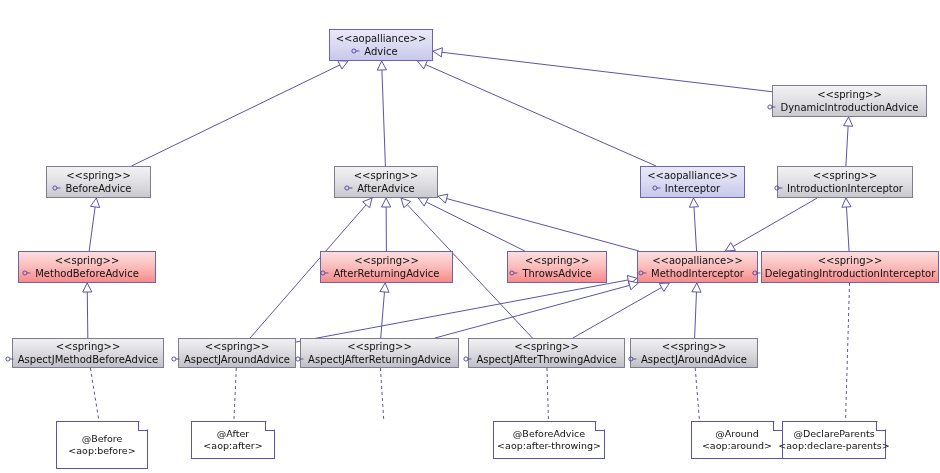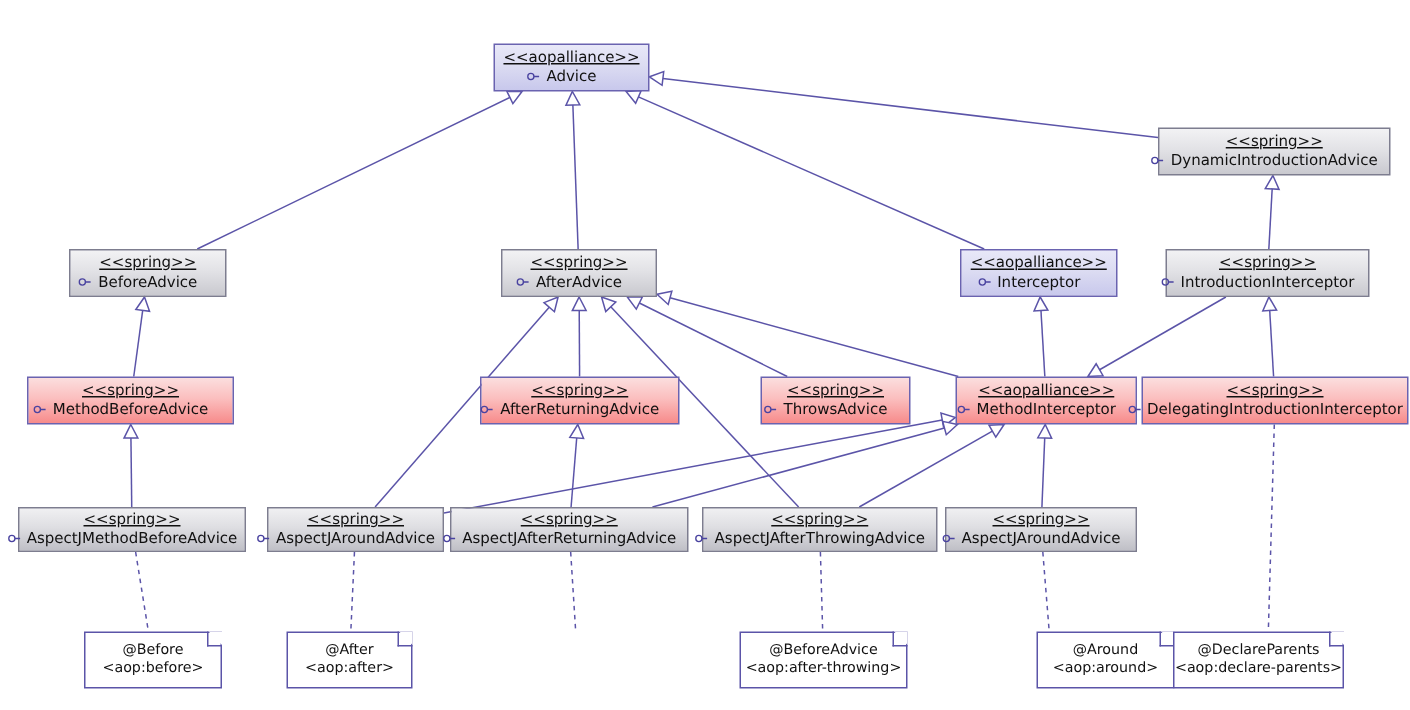--- a/index.html
+++ b/index.html
@@ -3,21 +3,21 @@
 <meta charset="utf-8">
 <style>
   html,body{margin:0;padding:0;background:#ffffff;}
   body{font-family:"DejaVu Sans",sans-serif;}
   #canvas{position:relative;width:940px;height:473px;background:#fff;overflow:hidden;}
   #edges{position:absolute;left:0;top:0;width:940px;height:473px;pointer-events:none;}
 
   .node{position:absolute;box-sizing:border-box;border:1px solid #6a63b0;
         display:flex;flex-direction:column;align-items:center;justify-content:center;
         font-size:10.5px;line-height:12px;color:#101010;text-align:center;white-space:nowrap;}
-  .node .stereo{font-size:10px;line-height:12px;text-decoration:underline;}
+  .node .stereo{font-size:10px;line-height:12px;}
   .node .nm{font-size:10px;line-height:13px;position:relative;}
   .node .nm .iface{position:absolute;left:-13px;top:2px;width:9px;height:8px;}
 
   .iface-gray{border-color:#7d7d8f;}
   .fill-gray{background:linear-gradient(to bottom,#f2f2f4 0%,#e2e2e6 45%,#c9c9cf 100%);}
   .fill-blue{background:linear-gradient(to bottom,#e8e8f8 0%,#dcdcf2 45%,#c8c8ec 100%);}
   .fill-pink{background:linear-gradient(to bottom,#fbdede 0%,#fbbfbf 45%,#f78b8b 100%);}
   .fill-graydk{background:linear-gradient(to bottom,#f0f0f2 0%,#dedee2 45%,#bfbfc6 100%);}
 
   .note{position:absolute;box-sizing:border-box;border:1px solid #5b54a8;background:#ffffff;
@@ -186,21 +186,21 @@
           <line x1="5.6" y1="4.5" x2="9.4" y2="4.5" stroke="#4a43a0" stroke-width="1"></line>
         </svg><span>AspectJAfterThrowingAdvice</span></div>
     </div>
     <div class="node fill-graydk iface-gray" style="left: 630px; top: 338px; width: 128px; height: 30px;">
       <div class="stereo">&lt;&lt;spring&gt;&gt;</div>
       <div class="nm"><svg class="iface" viewBox="0 0 10 9">
           <circle cx="3.2" cy="4.5" r="2.3" fill="none" stroke="#4a43a0" stroke-width="1"></circle>
           <line x1="5.6" y1="4.5" x2="9.4" y2="4.5" stroke="#4a43a0" stroke-width="1"></line>
         </svg><span>AspectJAroundAdvice</span></div>
     </div>
-    <div class="note" style="left: 56px; top: 421px; width: 92px; height: 38px;">
+    <div class="note" style="left: 56px; top: 421px; width: 92px; height: 48px;">
       <div>@Before</div>
       <div>&lt;aop:before&gt;</div>
       <div class="corner"></div>
       <div class="fold" style="background: transparent; border-top: none; border-right: none; transform: rotate(0deg);"></div>
     </div>
     <div class="note" style="left: 191px; top: 421px; width: 84px; height: 38px;">
       <div>@After</div>
       <div>&lt;aop:after&gt;</div>
       <div class="corner"></div>
       <div class="fold" style="background: transparent; border-top: none; border-right: none; transform: rotate(0deg);"></div>
@@ -210,19 +210,19 @@
       <div>&lt;aop:after-throwing&gt;</div>
       <div class="corner"></div>
       <div class="fold" style="background: transparent; border-top: none; border-right: none; transform: rotate(0deg);"></div>
     </div>
     <div class="note" style="left: 655px; top: 421px; width: 92px; height: 38px; margin-left: 36px;">
       <div>@Around</div>
       <div>&lt;aop:around&gt;</div>
       <div class="corner"></div>
       <div class="fold" style="background: transparent; border-top: none; border-right: none; transform: rotate(0deg);"></div>
     </div>
-    <div class="note" style="left: 782px; top: 421px; width: 114px; height: 38px;">
+    <div class="note" style="left: 782px; top: 421px; width: 104px; height: 38px;">
       <div>@DeclareParents</div>
       <div>&lt;aop:declare-parents&gt;</div>
       <div class="corner"></div>
       <div class="fold" style="background: transparent; border-top: none; border-right: none; transform: rotate(0deg);"></div>
     </div>
   </div>
 
 </body></html>

